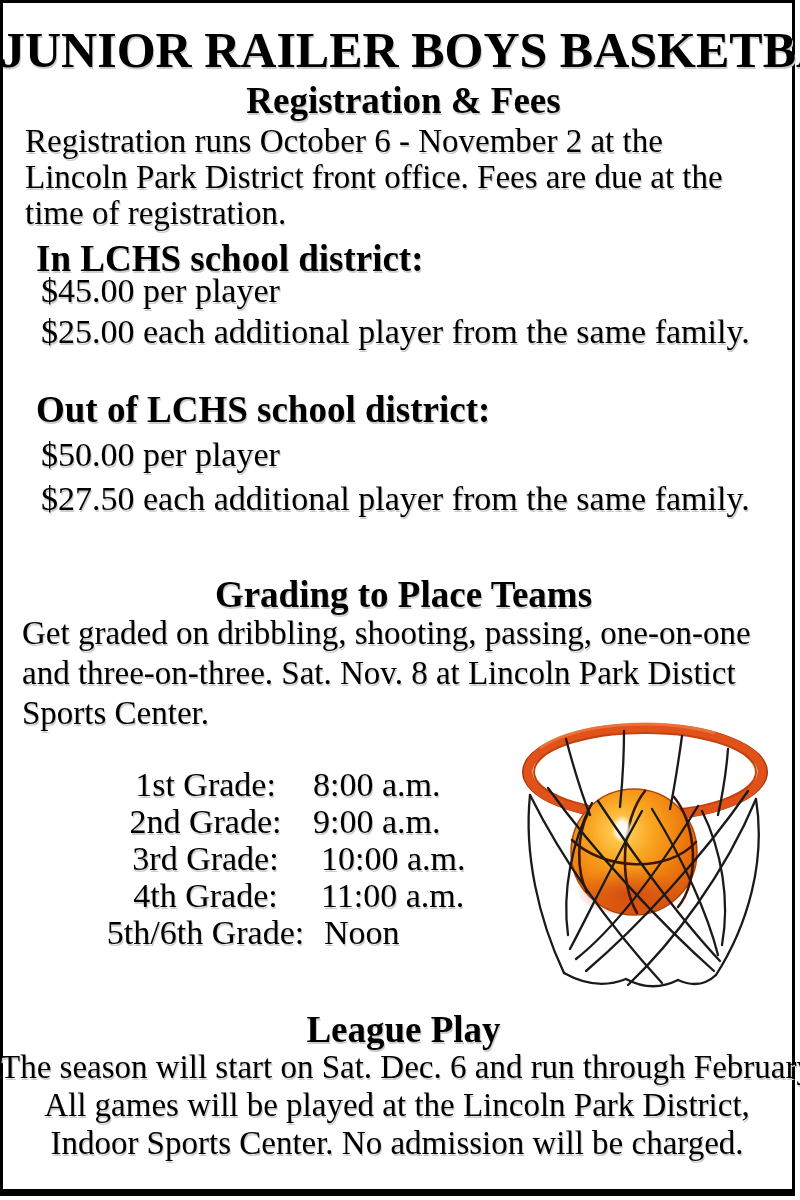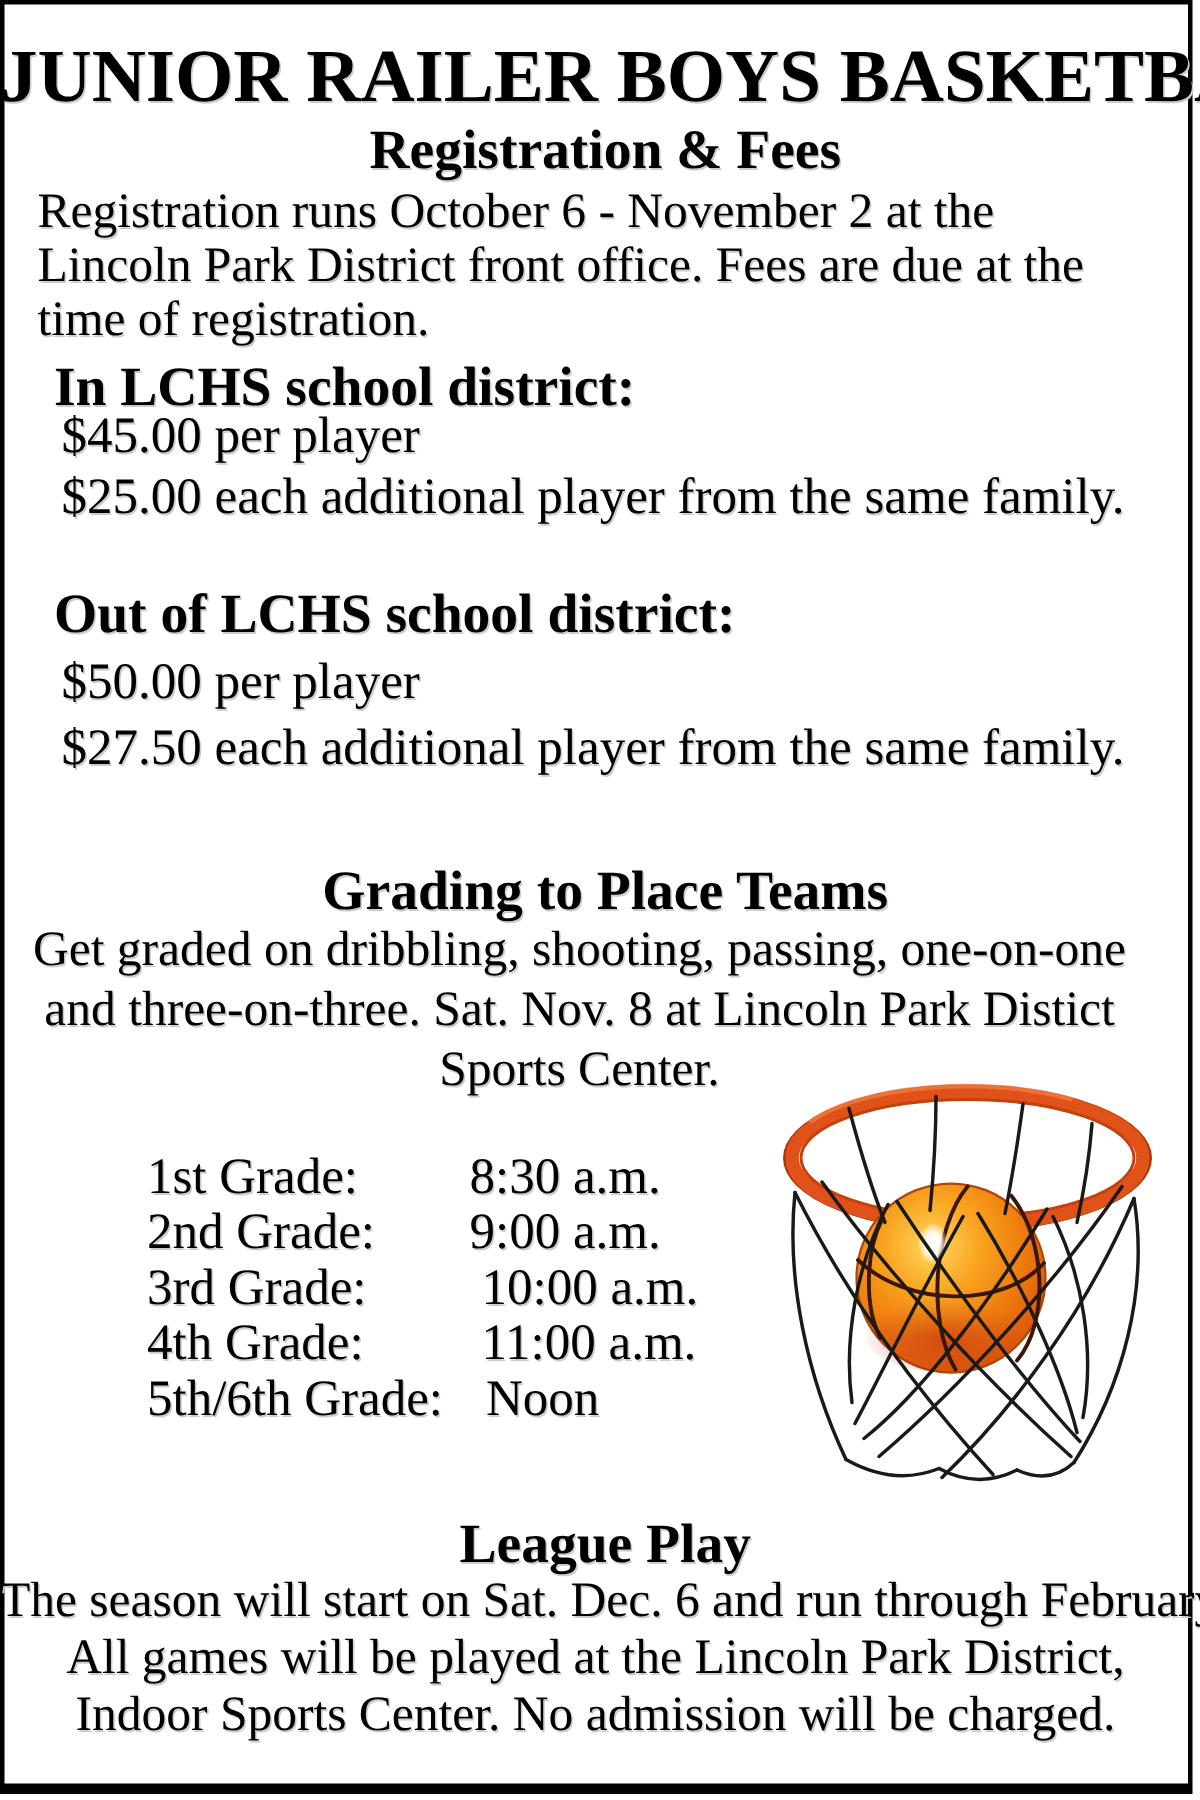--- a/index.html
+++ b/index.html
@@ -12,21 +12,21 @@
     position:absolute;left:0;top:0;width:795px;height:1196px;box-sizing:border-box;
     border:3px solid #000;border-bottom-width:7px;text-shadow:none;
   }
   .abs{position:absolute;}
   .center{left:0;right:6px;text-align:center;}
   .title{font-size:50px;font-weight:bold;line-height:56px;white-space:nowrap;}
   .h2{font-size:37px;font-weight:bold;line-height:42px;white-space:nowrap;padding-left:13px;}
   .feehead{font-size:37px;font-weight:bold;white-space:nowrap;text-align:center;}
   .body-line{font-size:33px;white-space:nowrap;}
   .intro .body-line{line-height:36px;}
-  .gr-intro .body-line{line-height:40px;text-align:center;}
+  .gr-intro .body-line{line-height:40px;}
   .fee{font-size:34px;white-space:nowrap;}
   .sched-row{display:flex;height:37px;font-size:34px;white-space:nowrap;}
   .sched-grade{width:215px;}
   .t-ind1{padding-left:8px;}
   .t-ind2{padding-left:11px;}
   .league-par .body-line{line-height:38px;}
   .hoop-svg{display:block;}
 </style>
 </head>
 <body>
@@ -54,24 +54,24 @@
   <div class="abs fee" style="top:480px;left:41px;">$27.50 each additional player from the same family.</div>
 
   <div class="abs center h2" style="top:574px;">Grading to Place Teams</div>
 
   <div class="abs gr-intro" style="top:613px;left:22px;">
     <div class="body-line">Get graded on dribbling, shooting, passing, one-on-one</div>
     <div class="body-line">and three-on-three. Sat. Nov. 8 at Lincoln Park Distict</div>
     <div class="body-line">Sports Center.</div>
   </div>
 
-  <div class="abs" style="top:766px;left:98px;">
+  <div class="abs" style="top:766px;left:98px;text-align:center;">
     <div class="sched-row">
       <span class="sched-grade">1st Grade:</span>
-      <span class="sched-time">8:30 a.m.</span>
+      <span class="sched-time">8:00 a.m.</span>
     </div>
     <div class="sched-row">
       <span class="sched-grade">2nd Grade:</span>
       <span class="sched-time">9:00 a.m.</span>
     </div>
     <div class="sched-row">
       <span class="sched-grade">3rd Grade:</span>
       <span class="sched-time t-ind1">10:00 a.m.</span>
     </div>
     <div class="sched-row">

